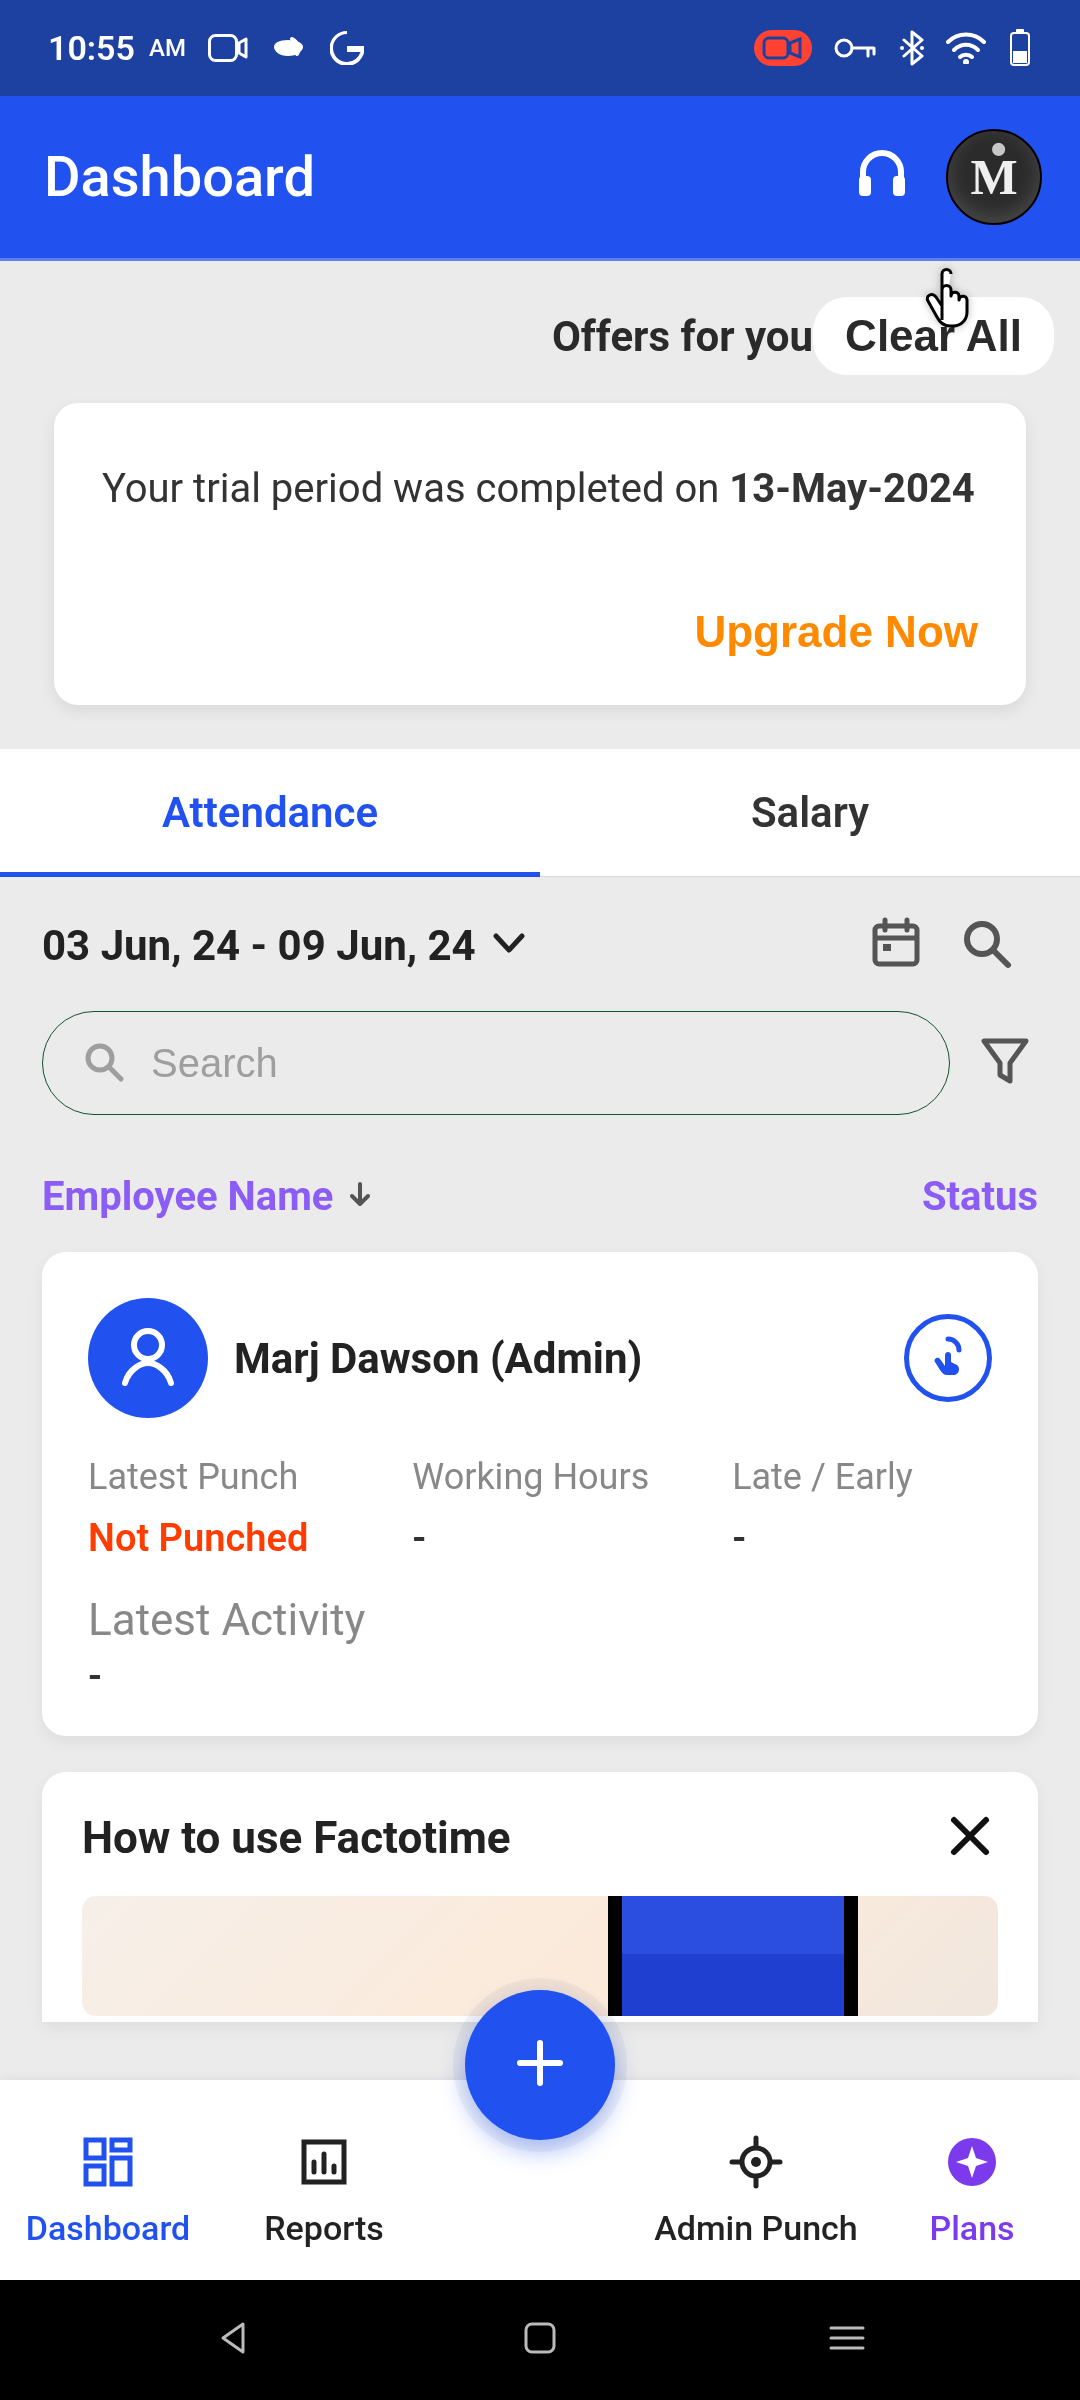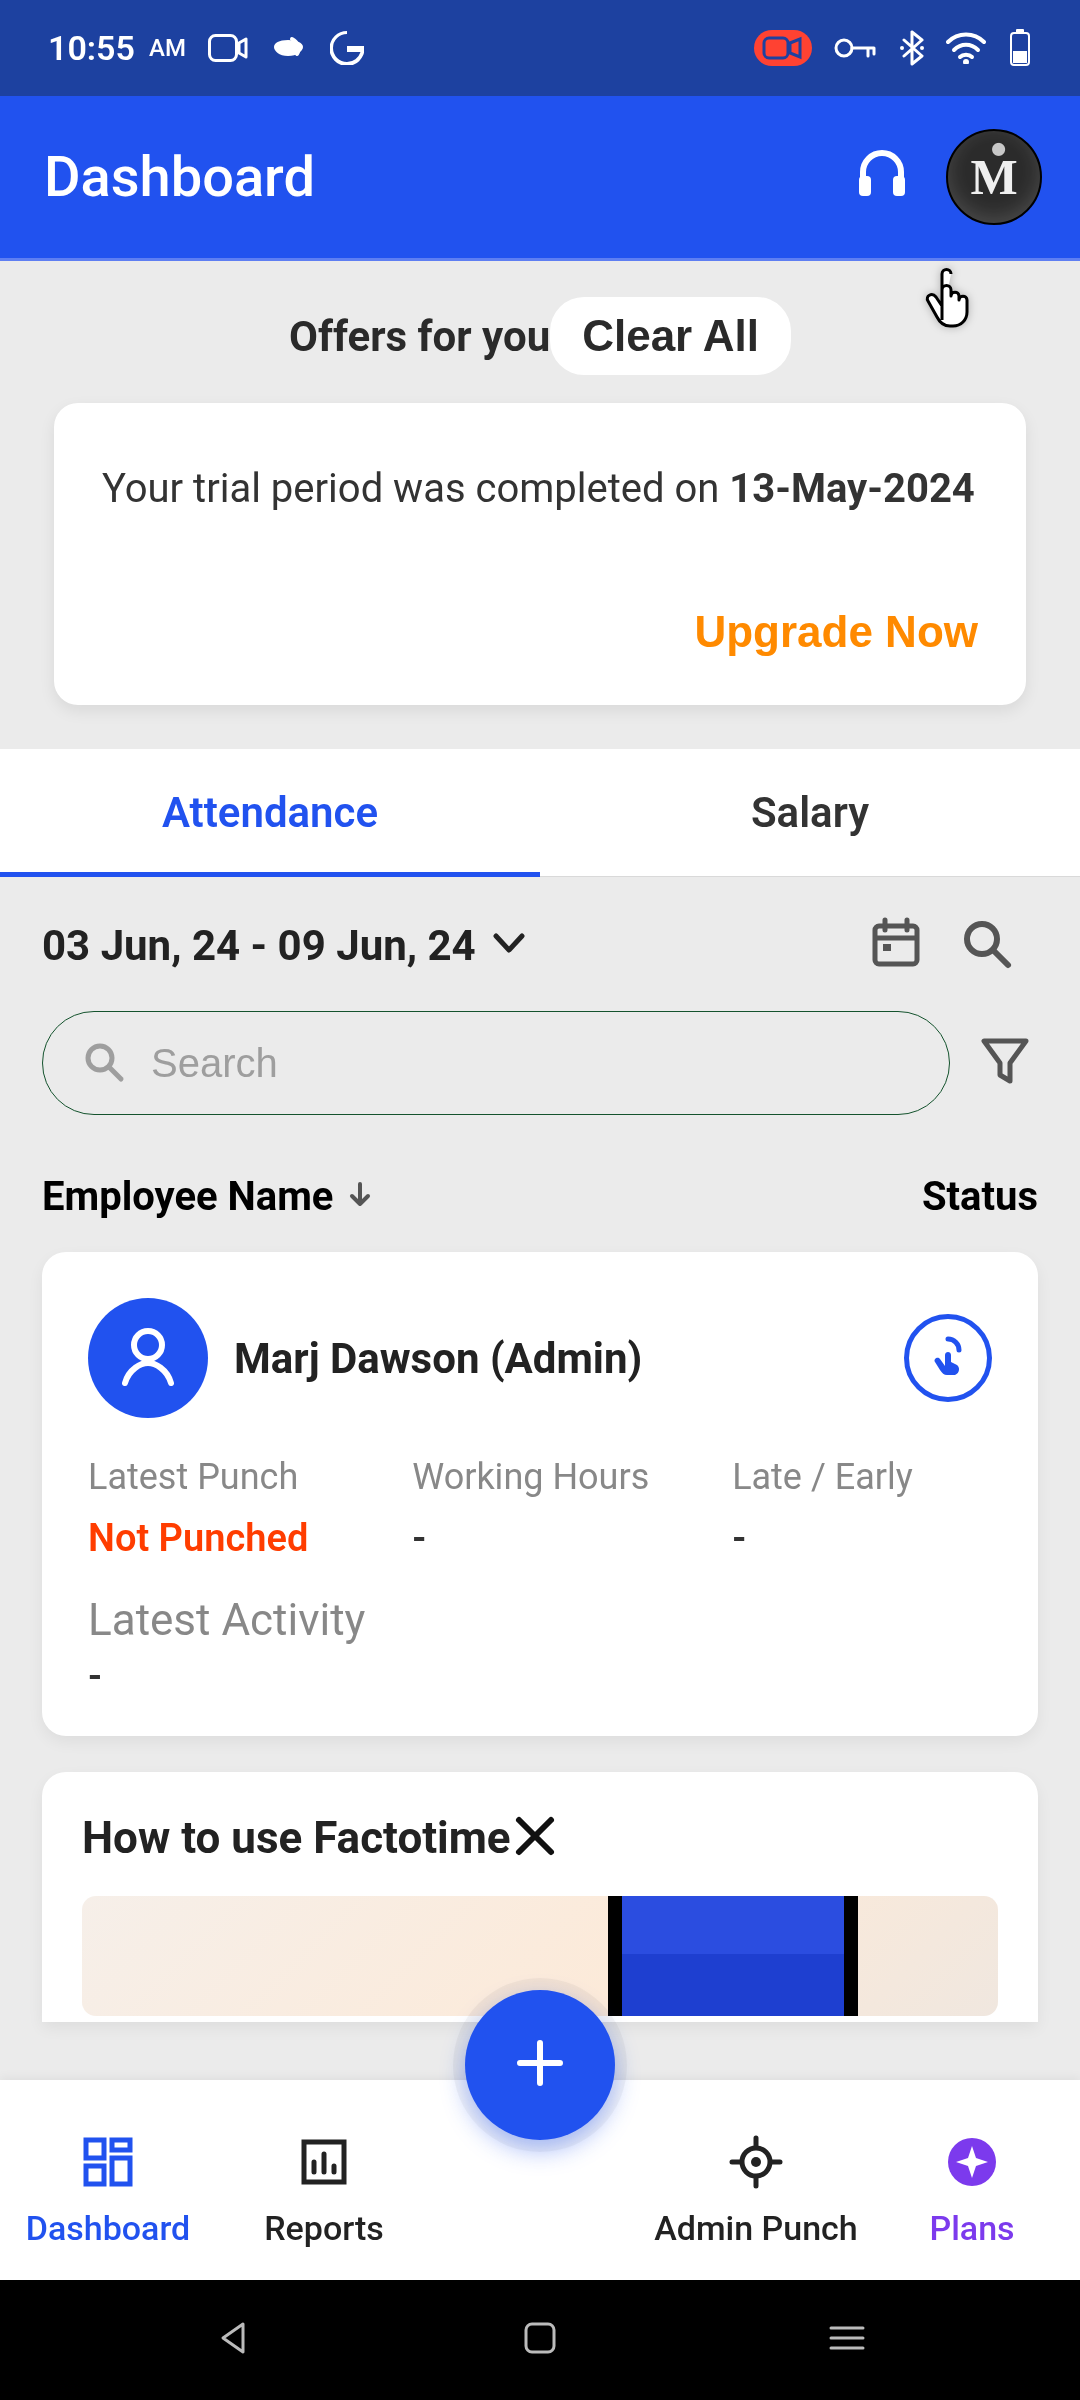--- a/index.html
+++ b/index.html
@@ -60,22 +60,22 @@
   .pointer-cursor {
     position: absolute;
     left: 920px;
     top: 260px;
     z-index: 50;
     filter: drop-shadow(0 0 4px rgba(0,0,0,.25));
   }
 
   
   .offers-head {
-    display:flex; align-items:center; justify-content:center;
-    padding: 36px 42px 28px 42px;
+    display:flex; align-items:center; justify-content:flex-end;
+    padding: 36px 26px 28px 42px;
   }
   .offers-title { font-size: 42px; font-weight: 700; color:#2a2a2a; }
   .clear-all-btn {
     background:#ffffff; color:#2a2a2a; font-size:44px; font-weight:600;
     border:none; border-radius:34px; padding:14px 32px;
   }
 
   .offer-card {
     margin: 0 54px 44px 54px;
     background:#fff; border-radius:24px;
@@ -131,21 +131,21 @@
     flex:1; border:none; outline:none; background:transparent;
     font-size:40px; color:#666;
   }
   .search-input::placeholder { color:#9e9e9e; }
   .filter-icon { width:60px; height:60px; }
 
   
   .col-headers {
     display:flex; justify-content:space-between; align-items:center;
     padding: 24px 42px 24px 42px;
-    font-size:40px; font-weight:700; color:#000000;
+    font-size:40px; font-weight:700; color:#8b5cf6;
   }
   .col-name { display:flex; align-items:center; gap:12px; }
 
   
   .emp-card {
     margin: 8px 42px 36px 42px;
     background:#fff; border-radius:24px;
     box-shadow: 0 6px 16px rgba(0,0,0,.06);
     padding: 46px 46px 38px 46px;
   }
@@ -173,21 +173,21 @@
 
   
   .howto-card {
     margin: 0 42px 0 42px;
     background:#fff; border-radius:24px 24px 0 0;
     box-shadow: 0 6px 16px rgba(0,0,0,.06);
     padding: 40px 40px 0 40px;
     height: 250px;
     overflow:hidden;
   }
-  .howto-head { display:flex; align-items:center; }
+  .howto-head { display:flex; align-items:center; justify-content:space-between; }
   .howto-title { font-size:44px; font-weight:700; color:#222; }
   .howto-close { width:52px; height:52px; }
   .howto-body { display:flex; gap:20px; margin-top:32px; }
   .howto-frame {
     flex:1; height:120px; border-radius:14px;
     background: linear-gradient(135deg,#f6efe9,#fcead9 60%, #f0e7df);
     position:relative; overflow:hidden;
   }
   .phone-mock {
     position:absolute; right:140px; bottom:-20px;

